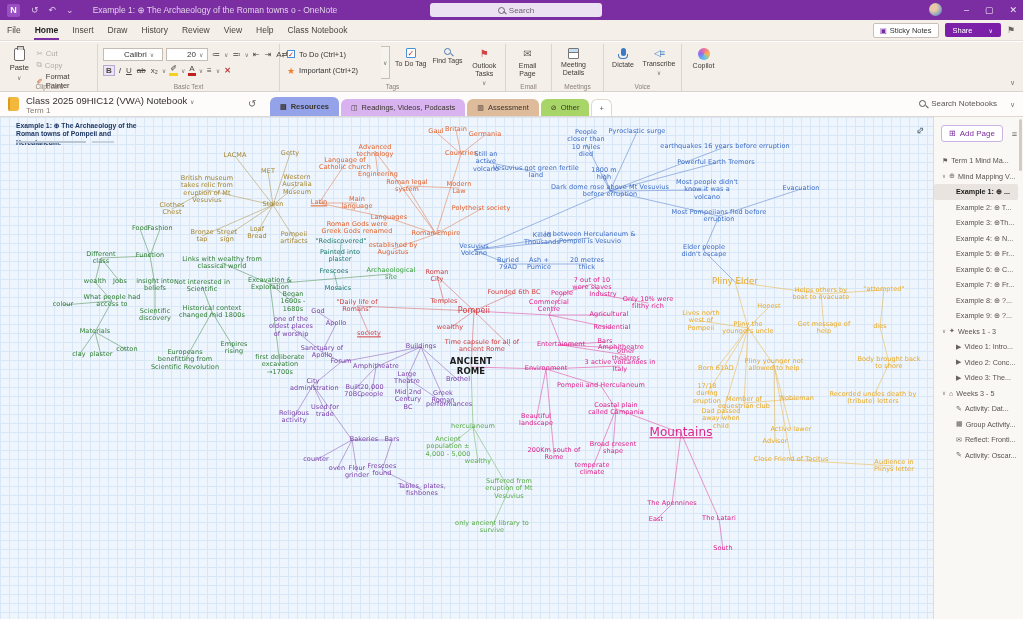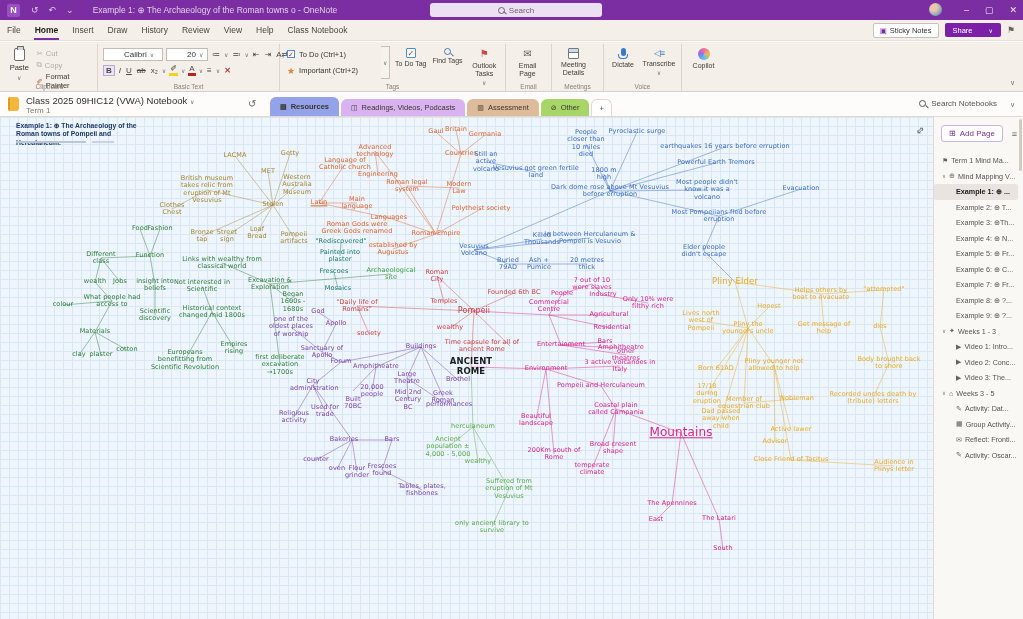--- a/index.html
+++ b/index.html
@@ -521,21 +521,21 @@
       <div class="node wrap" style="left: 508px; top: 147px; width: 38px; color: rgb(59, 108, 199);">Buried 79AD</div>
       <div class="node wrap" style="left: 539px; top: 147px; width: 32px; color: rgb(59, 108, 199);">Ash + Pumice</div>
       <div class="node wrap" style="left: 587px; top: 147px; width: 52px; color: rgb(59, 108, 199);">20 metres thick</div>
       <div class="node wrap" style="left: 437px; top: 159px; width: 32px; color: rgb(210, 63, 63);">Roman City</div>
       <div class="node" style="left: 444px; top: 185px; color: rgb(210, 63, 63);">Temples</div>
       <div class="node" style="left: 474px; top: 194px; color: rgb(210, 63, 63); font-size: 8px;">Pompeii</div>
       <div class="node" style="left: 450px; top: 211px; color: rgb(210, 63, 63);">wealthy</div>
       <div class="node wrap" style="left: 514px; top: 176px; width: 72px; color: rgb(210, 63, 63);">Founded 6th BC</div>
       <div class="node wrap" style="left: 482px; top: 229px; width: 79px; color: rgb(210, 63, 63);">Time capsule for all of ancient Rome</div>
       <div class="node wrap" style="left: 357px; top: 189px; width: 62px; color: rgb(210, 63, 63);">"Daily life of Romans"</div>
-      <div class="node" style="left: 369px; top: 217px; color: rgb(210, 63, 63); ">society</div>
+      <div class="node" style="left: 369px; top: 217px; color: rgb(210, 63, 63); text-decoration: underline;">society</div>
       <div class="node wrap" style="left: 471px; top: 250px; width: 48px; color: rgb(26, 26, 26); font-size: 8.5px; font-weight: bold;">ANCIENT ROME</div>
       <div class="node" style="left: 562px; top: 177px; color: rgb(224, 33, 138);">People</div>
       <div class="node wrap" style="left: 549px; top: 189px; width: 52px; color: rgb(224, 33, 138); ">Commercial Centre</div>
       <div class="node wrap" style="left: 592px; top: 167px; width: 46px; color: rgb(224, 33, 138);">7 out of 10 were slaves</div>
       <div class="node" style="left: 603px; top: 178px; color: rgb(224, 33, 138);">Industry</div>
       <div class="node wrap" style="left: 648px; top: 186px; width: 52px; color: rgb(224, 33, 138);">Only 10% were filthy rich</div>
       <div class="node wrap" style="left: 609px; top: 198px; width: 42px; color: rgb(224, 33, 138);">Agricultural</div>
       <div class="node wrap" style="left: 612px; top: 211px; width: 42px; color: rgb(224, 33, 138);">Residential</div>
       <div class="node wrap" style="left: 561px; top: 228px; width: 62px; color: rgb(224, 33, 138);">Entertainment</div>
       <div class="node" style="left: 605px; top: 225px; color: rgb(224, 33, 138);">Bars</div>
@@ -576,29 +576,29 @@
       <div class="node wrap" style="left: 894px; top: 349px; width: 52px; color: rgb(234, 169, 33);">Audience in Plinys letter</div>
       <div class="node" style="left: 421px; top: 230px; color: rgb(122, 63, 168);">Buildings</div>
       <div class="node wrap" style="left: 322px; top: 235px; width: 46px; color: rgb(122, 63, 168);">Sanctuary of Apollo</div>
       <div class="node" style="left: 336px; top: 207px; color: rgb(122, 63, 168);">Apollo</div>
       <div class="node" style="left: 318px; top: 195px; color: rgb(122, 63, 168);">God</div>
       <div class="node wrap" style="left: 291px; top: 210px; width: 46px; color: rgb(122, 63, 168);">one of the oldest places of worship</div>
       <div class="node" style="left: 341px; top: 245px; color: rgb(122, 63, 168);">Forum</div>
       <div class="node wrap" style="left: 313px; top: 268px; width: 46px; color: rgb(122, 63, 168);">City administration</div>
       <div class="node wrap" style="left: 294px; top: 300px; width: 34px; color: rgb(122, 63, 168);">Religious activity</div>
       <div class="node wrap" style="left: 325px; top: 294px; width: 32px; color: rgb(122, 63, 168);">Used for trade</div>
-      <div class="node wrap" style="left: 353px; top: 274px; width: 26px; color: rgb(122, 63, 168); margin-top: 12px;">Built 70BC</div>
+      <div class="node wrap" style="left: 353px; top: 274px; width: 26px; color: rgb(122, 63, 168);">Built 70BC</div>
       <div class="node wrap" style="left: 372px; top: 274px; width: 32px; color: rgb(122, 63, 168);">20,000 people</div>
       <div class="node wrap" style="left: 376px; top: 250px; width: 46px; color: rgb(122, 63, 168);">Amphitheatre</div>
       <div class="node wrap" style="left: 407px; top: 261px; width: 36px; color: rgb(122, 63, 168);">Large Theatre</div>
       <div class="node wrap" style="left: 408px; top: 283px; width: 36px; color: rgb(122, 63, 168);">Mid 2nd Century BC</div>
       <div class="node wrap" style="left: 443px; top: 280px; width: 36px; color: rgb(122, 63, 168);">Greek Roman</div>
       <div class="node" style="left: 458px; top: 263px; color: rgb(122, 63, 168);">Brothel</div>
       <div class="node wrap" style="left: 447px; top: 288px; width: 42px; color: rgb(122, 63, 168);">performances</div>
-      <div class="node" style="left: 344px; top: 323px; color: rgb(122, 63, 168);">Bakeries</div>
+      <div class="node" style="left: 364px; top: 323px; color: rgb(122, 63, 168);">Bakeries</div>
       <div class="node" style="left: 316px; top: 343px; color: rgb(122, 63, 168);">counter</div>
       <div class="node" style="left: 337px; top: 352px; color: rgb(122, 63, 168);">oven</div>
       <div class="node wrap" style="left: 357px; top: 355px; width: 32px; color: rgb(122, 63, 168);">Flour grinder</div>
       <div class="node" style="left: 392px; top: 323px; color: rgb(122, 63, 168);">Bars</div>
       <div class="node wrap" style="left: 382px; top: 353px; width: 36px; color: rgb(122, 63, 168);">Frescoes found</div>
       <div class="node wrap" style="left: 422px; top: 373px; width: 62px; color: rgb(122, 63, 168);">Tables, plates, fishbones</div>
       <div class="node wrap" style="left: 473px; top: 310px; width: 62px; color: rgb(87, 171, 69);">herculaneum</div>
       <div class="node wrap" style="left: 448px; top: 330px; width: 62px; color: rgb(87, 171, 69);">Ancient population ± 4,000 - 5,000</div>
       <div class="node" style="left: 478px; top: 345px; color: rgb(87, 171, 69);">wealthy</div>
       <div class="node wrap" style="left: 509px; top: 372px; width: 62px; color: rgb(87, 171, 69);">Suffered from eruption of Mt Vesuvius</div>

